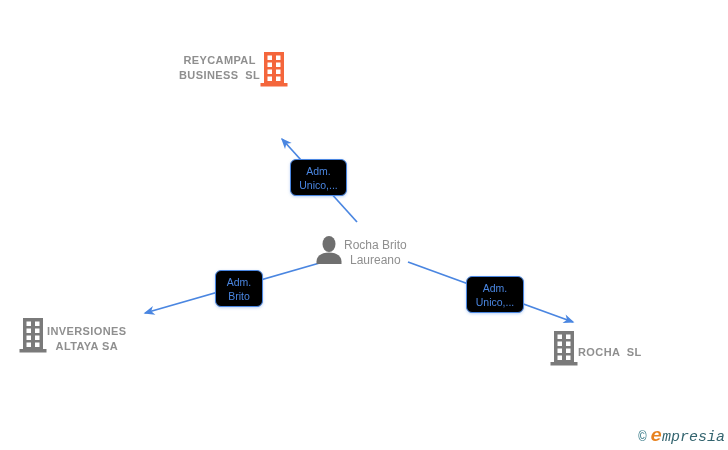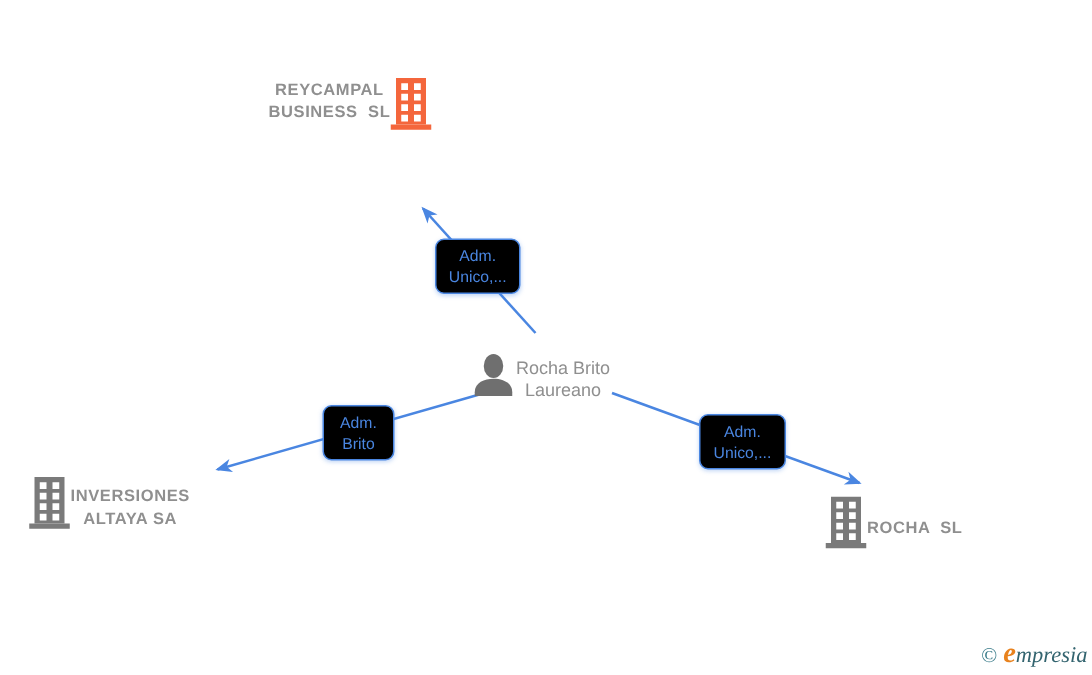--- a/index.html
+++ b/index.html
@@ -33,21 +33,21 @@
     position:absolute;z-index:3;background:#000000;
     border:1.5px solid var(--edge-color,#4a86e1);border-radius:6px;
     color:var(--edge-color,#4a86e1);font-size:10.5px;line-height:14px;text-align:center;
     display:flex;flex-direction:column;justify-content:center;align-items:center;
     box-shadow:0 1px 3px rgba(74,134,225,.35);cursor:pointer;
   }
   .edge-label span{display:block;}
 
   .brand{
     position:absolute;right:3px;bottom:3px;z-index:4;cursor:pointer;
-    font-family:Liberation Serif, serif;font-style:italic;white-space:nowrap;margin-top:40px;
+    font-family:Liberation Mono, monospace;font-style:italic;white-space:nowrap;margin-top:40px;
   }
   .brand .copy{color:var(--copyright-color,#3a7c8a);font-style:normal;font-size:14px;margin-right:4px;}
   .brand .brand-e{color:var(--brand-orange,#e8821e);font-size:19px;font-weight:bold;}
   .brand .brand-rest{color:var(--brand-teal,#33646f);font-size:15px;}
 </style>
 </head>
 <body>
 
 <div class="canvas">
 

